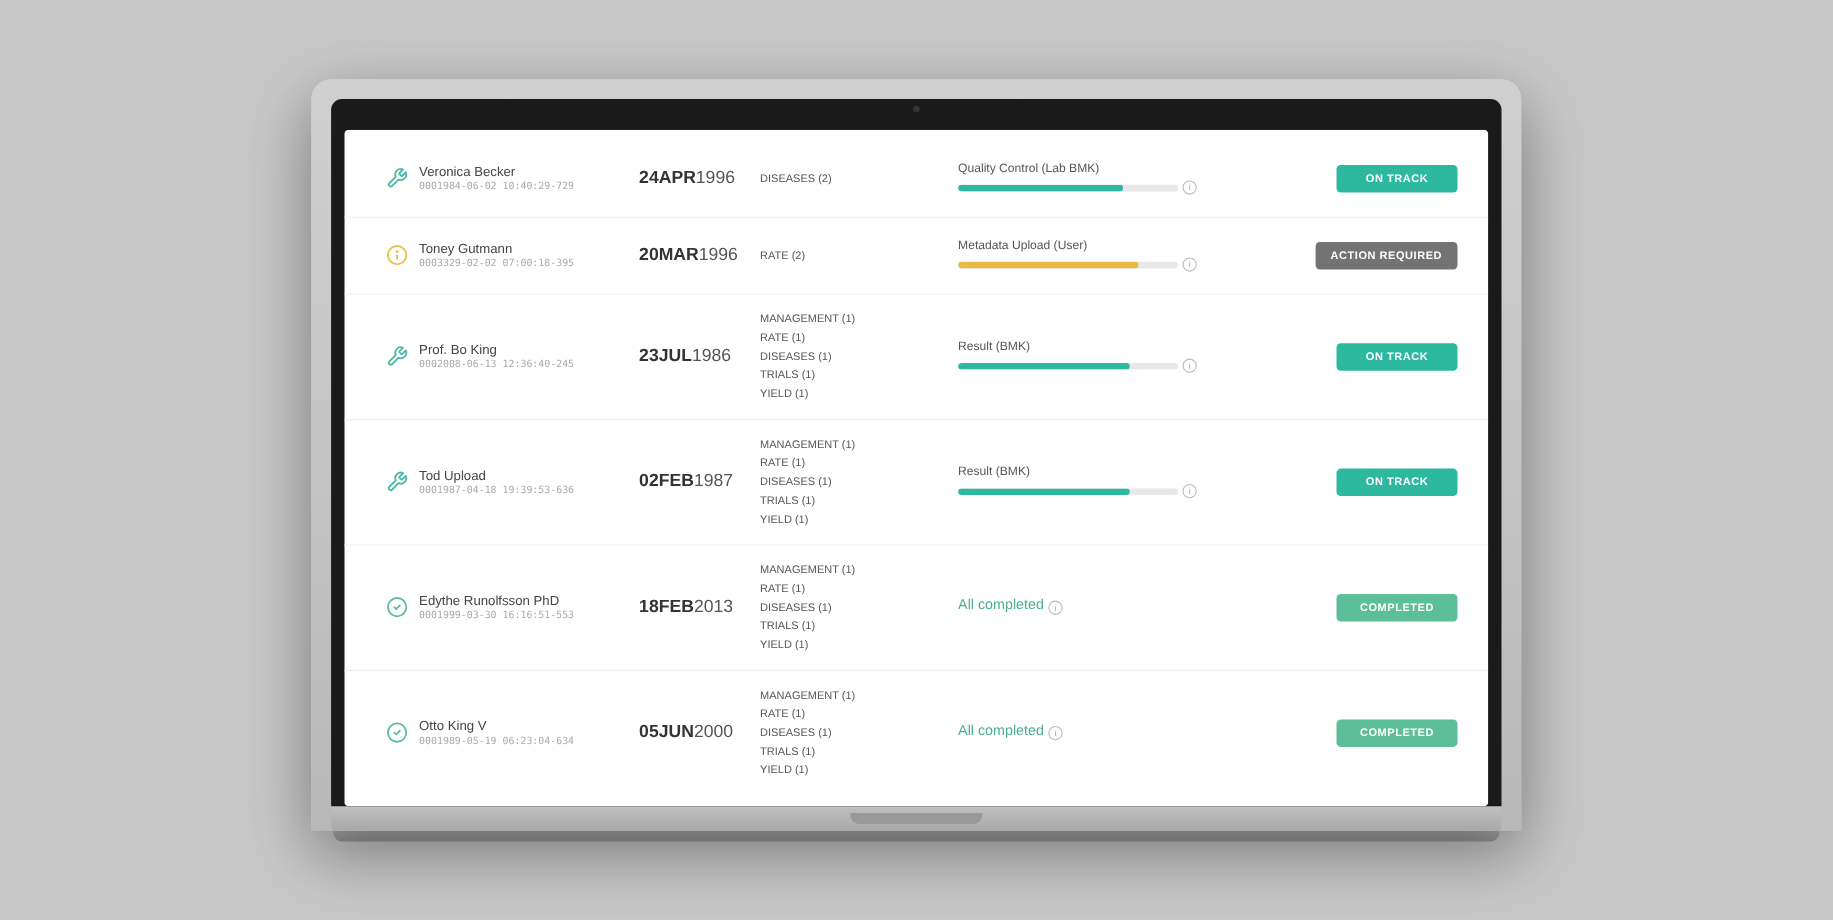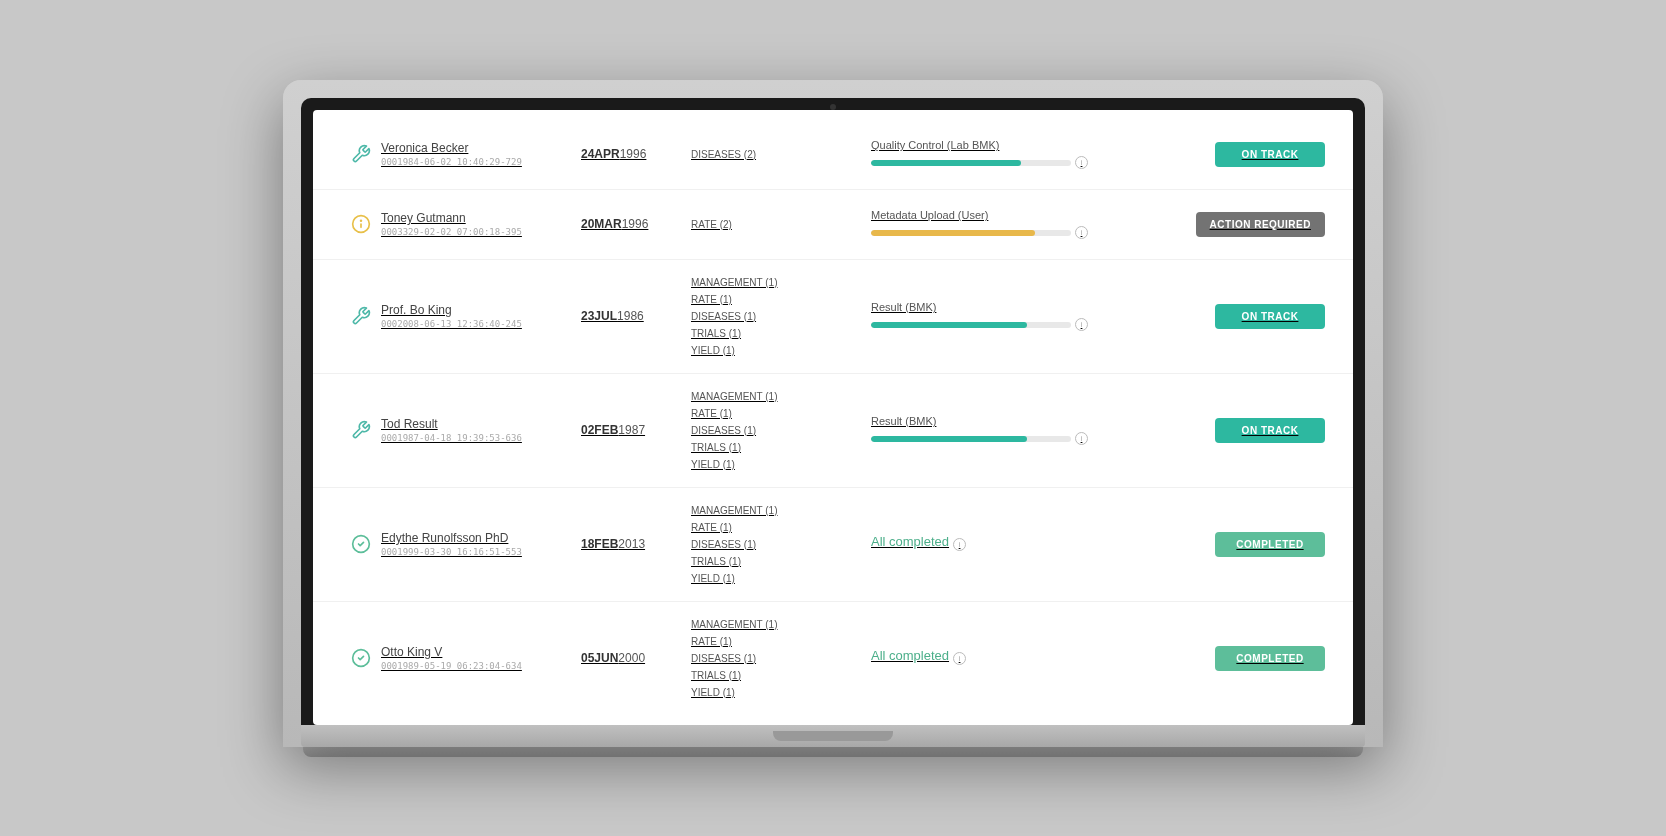--- a/index.html
+++ b/index.html
@@ -18,23 +18,22 @@
       background: linear-gradient(180deg, #d0d0d0 0%, #b8b8b8 100%);
       border-radius: 18px 18px 0 0;
       padding: 18px 18px 0 18px;
       box-shadow: 0 20px 60px rgba(0,0,0,0.4);
       position: relative;
     }
 
     .laptop-screen-bezel {
       background: #1a1a1a;
       border-radius: 10px 10px 0 0;
-      padding: 12px 12px 0 12px;
+      padding: 28px 12px 0 12px;
       position: relative;
-      text-decoration: underline;
     }
 
     .laptop-camera {
       width: 6px;
       height: 6px;
       background: #333;
       border-radius: 50%;
       position: absolute;
       top: 6px;
       left: 50%;
@@ -113,21 +112,21 @@
     .col-name .id {
       font-size: 9px;
       color: #aaa;
       margin-top: 2px;
       font-family: monospace;
     }
 
     .col-date {
       width: 110px;
       flex-shrink: 0;
-      font-size: 12px;
+      font-size: 16px;
       color: #555;
       font-weight: 400;
     }
 
     .col-date .bold {
       font-weight: 700;
       color: #333;
     }
 
     .col-tags {
@@ -321,21 +320,21 @@
       <div class="status-badge status-on-track">ON TRACK</div>
     </div>
   </div>
             <div class="table-row">
     <div class="col-icon">
       <svg class="svg-icon" viewBox="0 0 24 24" fill="none" stroke="#4db8a8" stroke-width="2" stroke-linecap="round" stroke-linejoin="round">
       <path d="M14.7 6.3a1 1 0 0 0 0 1.4l1.6 1.6a1 1 0 0 0 1.4 0l3.77-3.77a6 6 0 0 1-7.94 7.94l-6.91 6.91a2.12 2.12 0 0 1-3-3l6.91-6.91a6 6 0 0 1 7.94-7.94l-3.76 3.76z"></path>
     </svg>
     </div>
     <div class="col-name">
-      <div class="name">Tod Result</div>
+      <div class="name">Tod Upload</div>
       <div class="id">0001987-04-18 19:39:53-636</div>
     </div>
     <div class="col-date"><span class="bold">02FEB</span>1987</div>
     <div class="col-tags">
                 <div style="font-weight:500">MANAGEMENT (1)</div>
                 <div style="font-weight:500">RATE (1)</div>
                 <div style="font-weight:500">DISEASES (1)</div>
                 <div style="font-weight:500">TRIALS (1)</div>
                 <div style="font-weight:500">YIELD (1)</div>
               </div>

